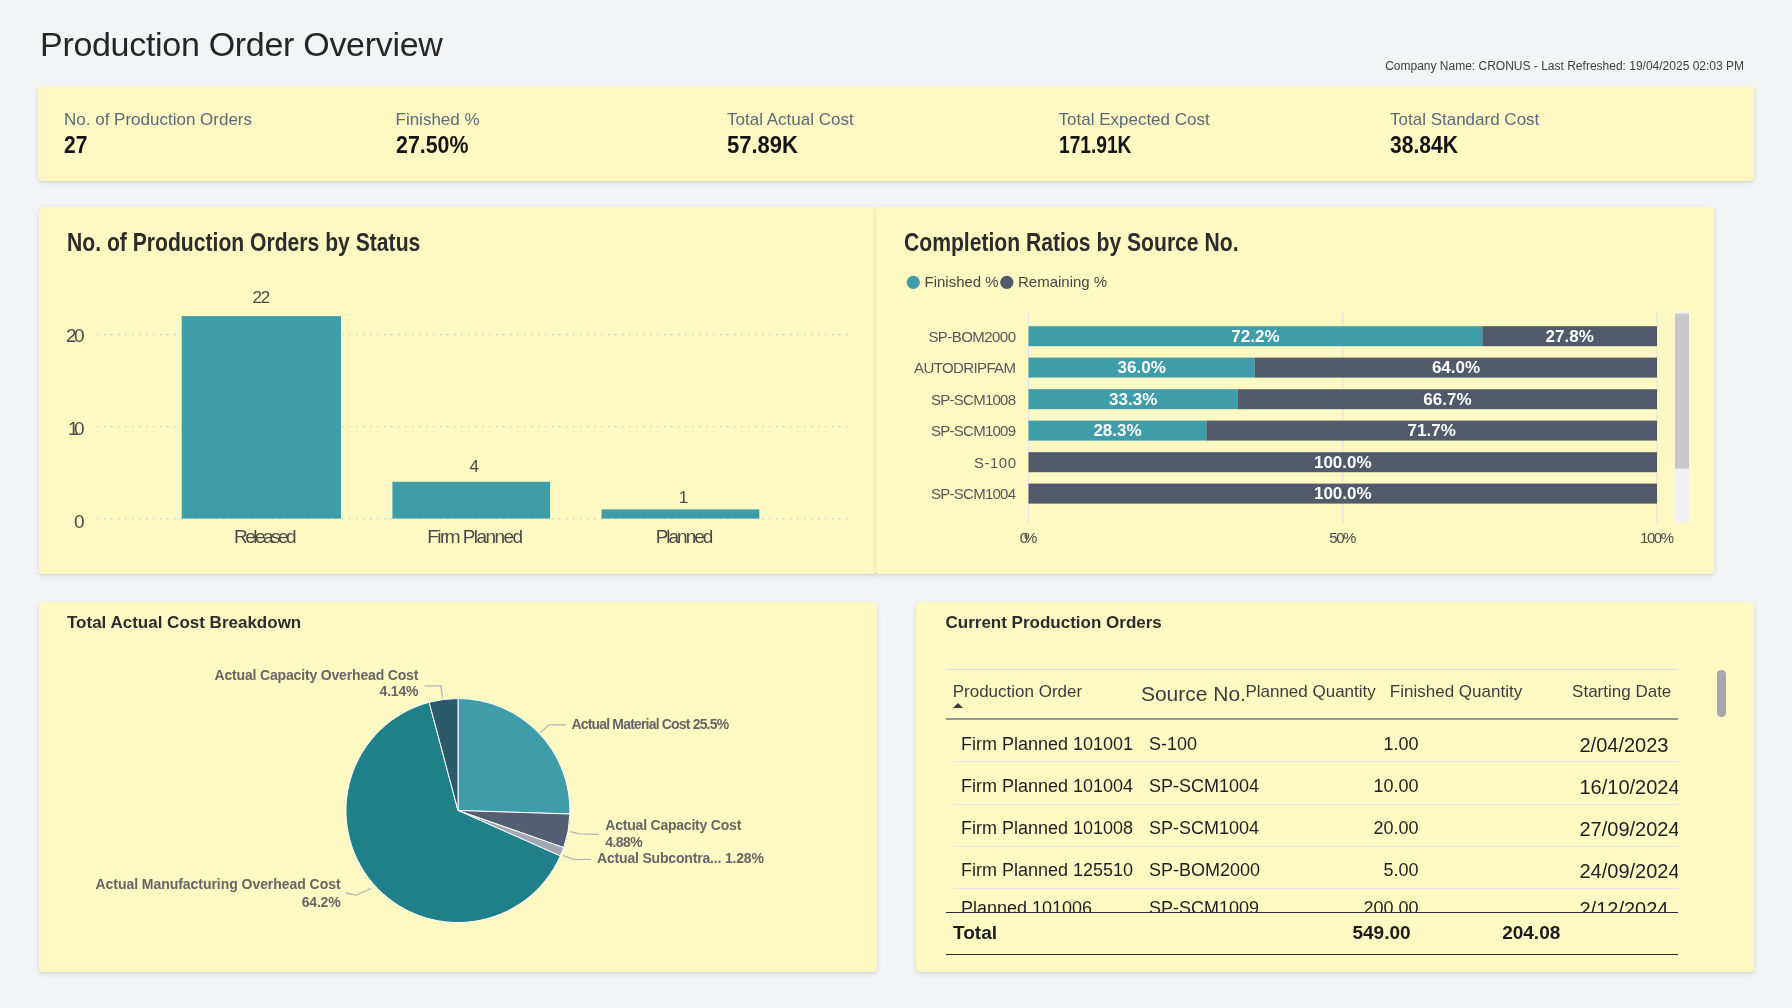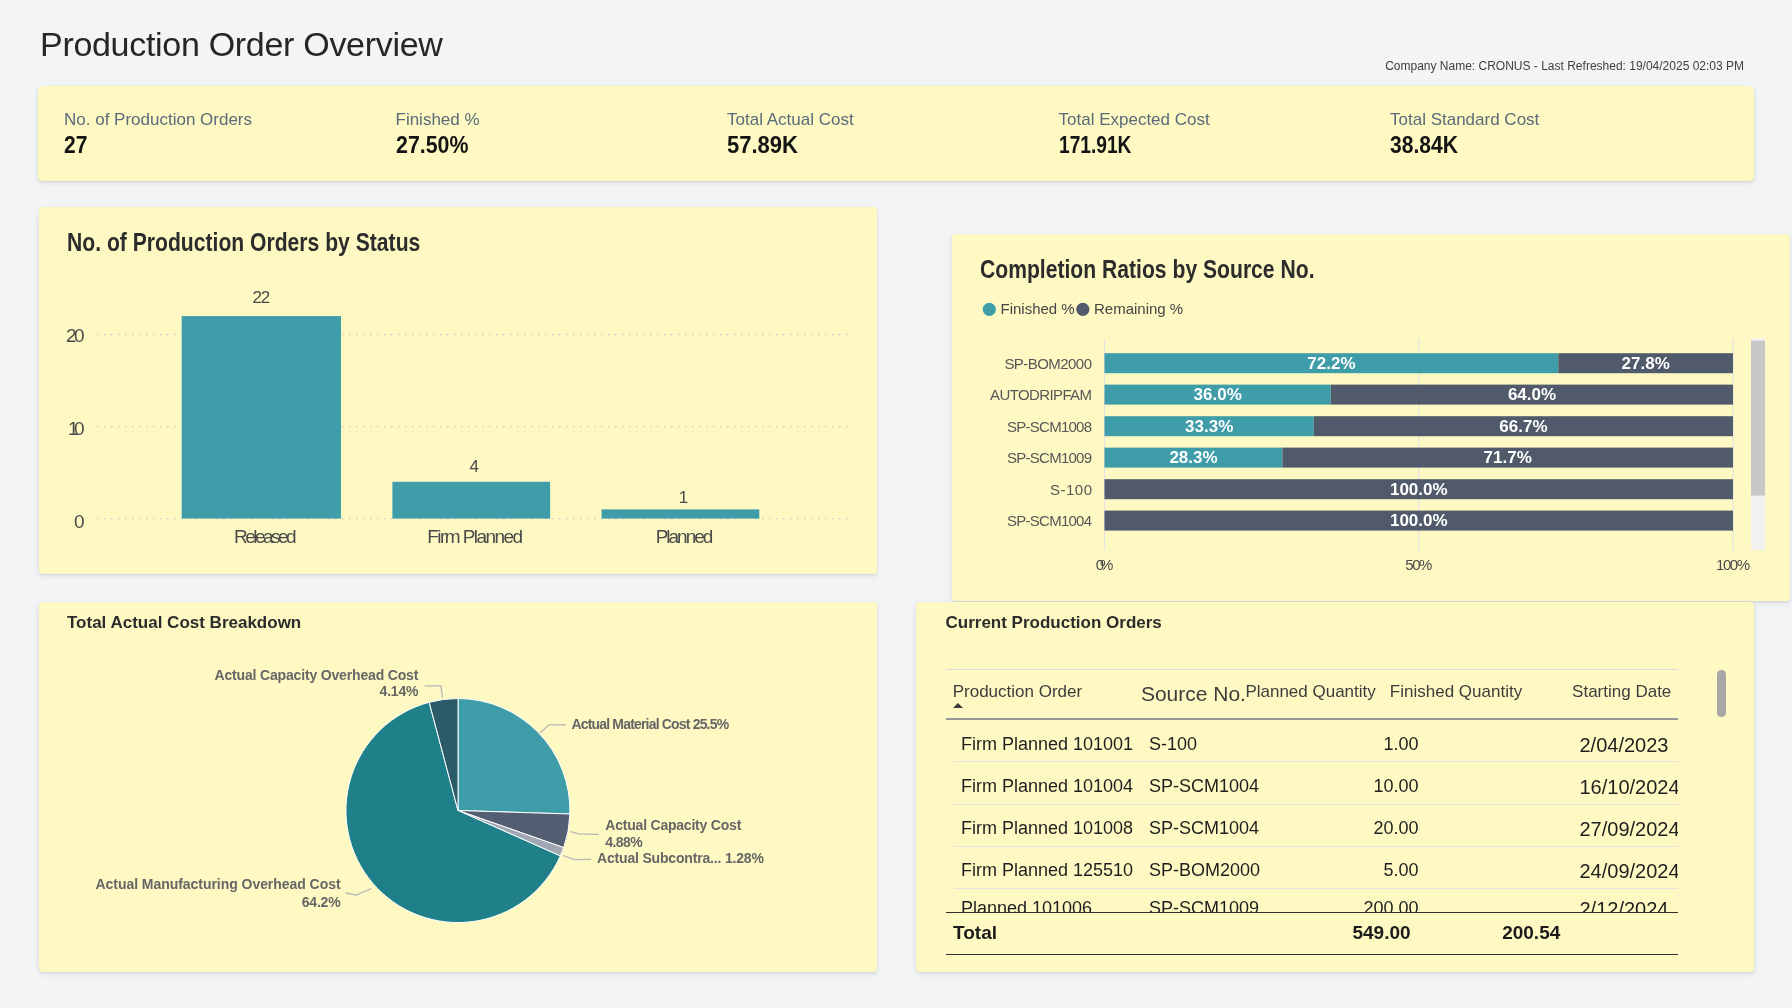--- a/index.html
+++ b/index.html
@@ -68,21 +68,21 @@
       <text x="644.5" y="296.2">1</text>
     </g>
     <g fill="#4a4a4a" font-size="19" text-anchor="middle" lengthAdjust="spacingAndGlyphs">
       <text x="226.3" y="335.8" textLength="62.4">Released</text>
       <text x="436.2" y="335.8" textLength="96">Firm Planned</text>
       <text x="645.5" y="335.8" textLength="57.7">Planned</text>
     </g>
   </svg>
 </div>
 
-<div class="panel" style="left:952px; top:207px; width:838px; height:367px;margin-top:27px;">
+<div class="panel" style="left:876px; top:207px; width:838px; height:367px;">
   <div class="ptitle">Completion Ratios by Source No.</div>
   <svg width="838" height="367" style="position:absolute;left:0;top:0" font-family="Liberation Sans, sans-serif">
     <circle cx="37.3" cy="75.3" r="6.6" fill="#3f9da9"></circle>
     <text x="48.5" y="80.3" font-size="15" fill="#454545">Finished %</text>
     <circle cx="130.8" cy="75.3" r="6.6" fill="#505a6a"></circle>
     <text x="142" y="80.3" font-size="15" fill="#454545">Remaining %</text>
     <g stroke="#e3e3e3" stroke-width="1.2">
       <line x1="152.5" y1="104.4" x2="152.5" y2="316.2"></line>
       <line x1="466.8" y1="104.4" x2="466.8" y2="316.2"></line>
       <line x1="781" y1="104.4" x2="781" y2="316.2"></line>
@@ -201,21 +201,21 @@
         <span class="c1">Planned 101006</span>
         <span class="c2">SP-SCM1009</span>
         <span class="c3">200.00</span>
         <span class="c5">2/12/2024</span>
       </div>
   </div>
   <div style="position:absolute;left:30px;top:309.9px;width:732px;height:1.5px;background:#2f2f2f"></div>
   <div style="position:absolute;left:30px;top:311.4px;width:732px;height:40.5px;">
     <span class="c1" style="position:absolute;top:8.5px;font-weight:700;font-size:19px;color:#1b1b1b">Total</span>
     <span class="c3" style="position:absolute;top:8.5px;font-weight:700;font-size:19px;color:#1b1b1b">549.00</span>
-    <span class="c4" style="position:absolute;top:8.5px;font-weight:700;font-size:19px;color:#1b1b1b">200.54</span>
+    <span class="c4" style="position:absolute;top:8.5px;font-weight:700;font-size:19px;color:#1b1b1b">204.08</span>
   </div>
   <div style="position:absolute;left:30px;top:351.9px;width:732px;height:1.5px;background:#2f2f2f"></div>
   <div style="position:absolute;left:801.4px;top:68.4px;width:8.6px;height:46.5px;border-radius:4.3px;background:#a9a6a8"></div>
 </div>
 
 <style>
 .trow { position:absolute; left:8px; width:732px; height:42.2px; border-bottom:1px solid #e4e4e4; font-size:18px; color:#1f1f1f; }
 .trow span, .c1,.c2,.c3,.c4,.c5 { position:absolute; top:13.5px; white-space:nowrap; }
 .c1 { left:7px; }
 .c2 { left:194.9px; }

